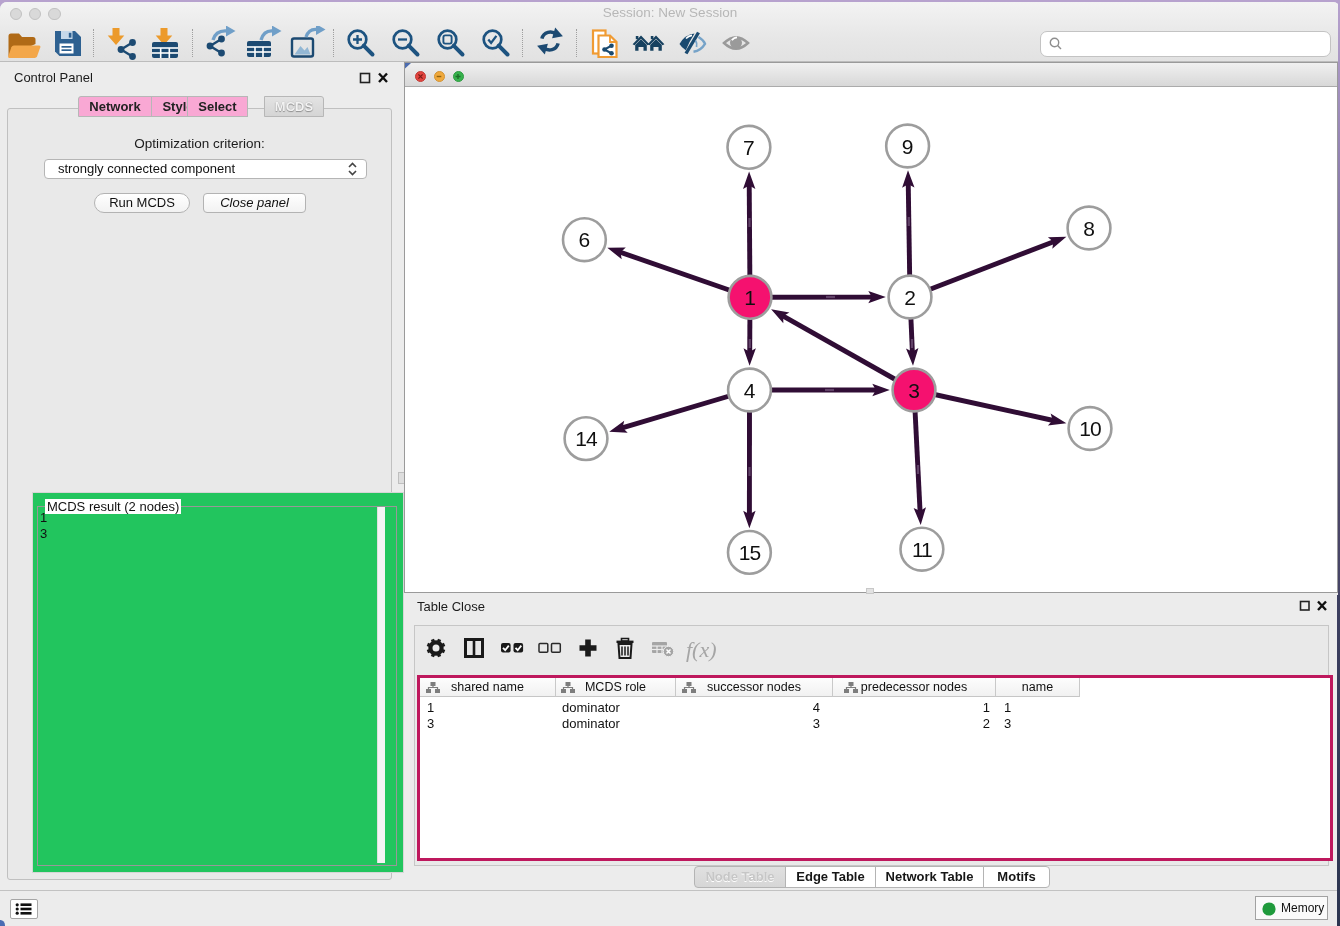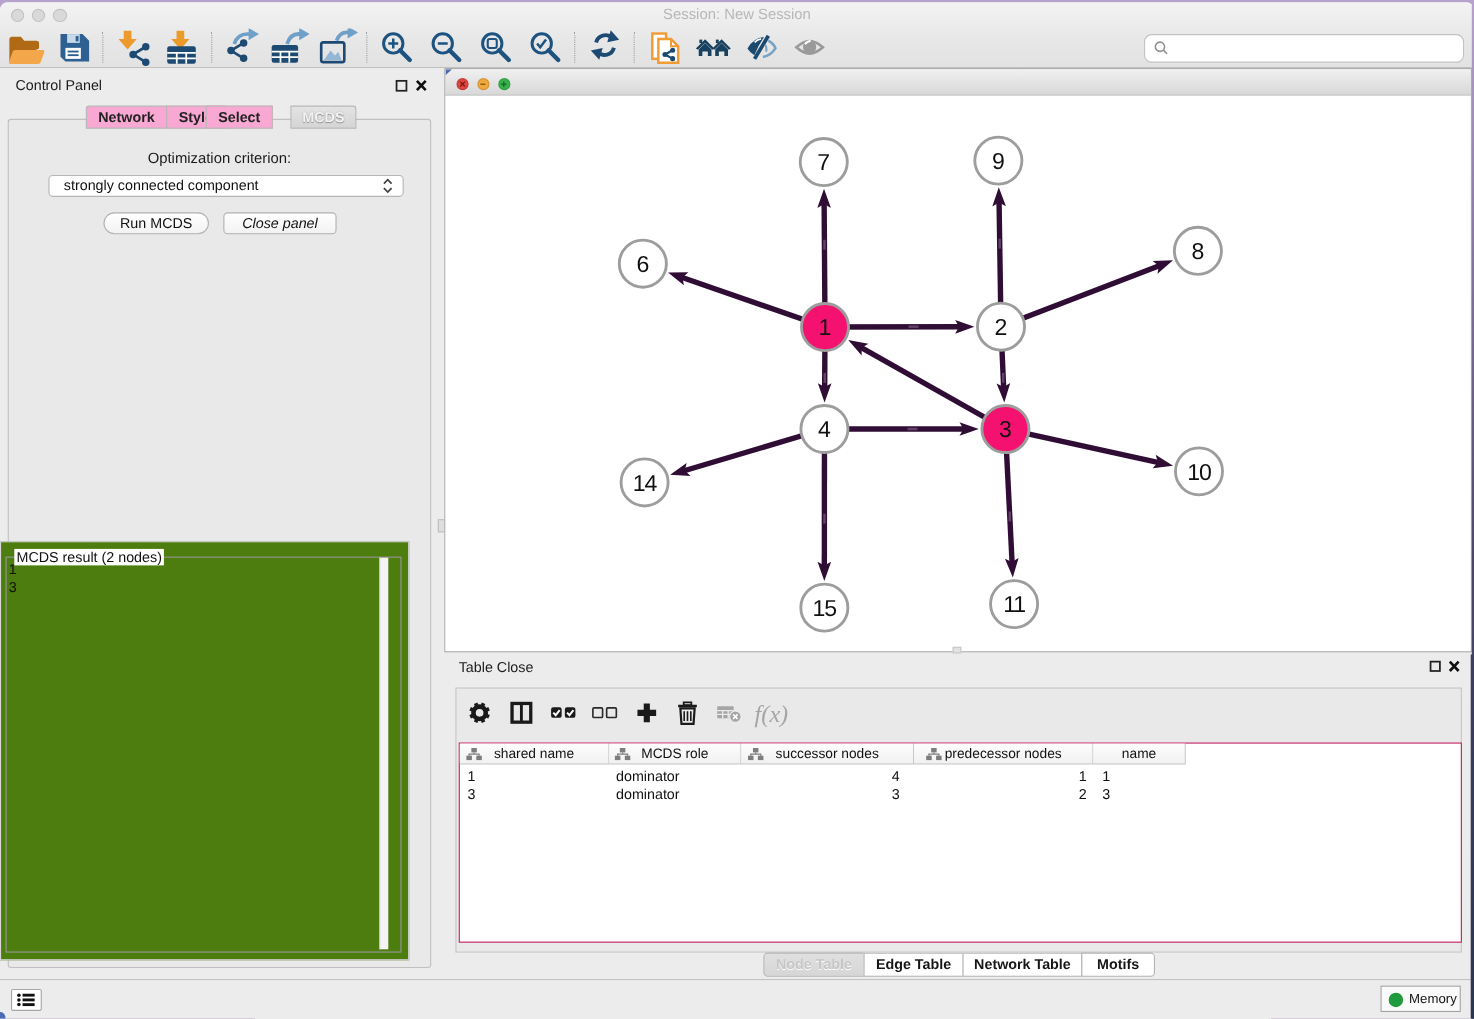--- a/index.html
+++ b/index.html
@@ -23,43 +23,43 @@
 .tab{position:absolute;top:96px;height:19px;background:#f9a8d4;border:1px solid #b7b7b7;
  font-size:13px;font-weight:bold;color:#222;text-align:center;line-height:19px;}
 #optlabel{position:absolute;left:7px;top:136px;width:385px;text-align:center;
  font-size:13.5px;color:#1b1b1b;}
 #combo{position:absolute;left:44px;top:159px;width:308px;height:18px;background:#fff;
  border:1px solid #b5b5b5;border-radius:4px;font-size:13px;color:#111;
  line-height:18px;padding-left:13px;}
 .btn{position:absolute;top:193px;height:18px;background:linear-gradient(#ffffff,#f2f2f2);
  border:1px solid #b3b3b3;border-radius:4px;font-size:13px;color:#111;
  text-align:center;line-height:18px;}
-#resultwhite{position:absolute;left:0;top:492px;width:370px;height:379px;
- background:#4d7c0f;border:1px solid #d6d6d6;}
+#resultwhite{position:absolute;left:32px;top:492px;width:370px;height:379px;
+ background:#22c55e;border:1px solid #d6d6d6;}
 #fieldset{position:absolute;left:4px;top:13px;width:358px;height:358px;
  border:1px solid #989898;}
 #legend{position:absolute;left:7px;top:-8px;background:#fff;padding:0 2px;
  font-size:13px;color:#111;}
 #resitems{position:absolute;left:7px;top:17px;font-size:13px;color:#111;line-height:16px;}
 #resscroll{position:absolute;left:344px;top:14px;width:7px;height:356px;
  background:#f4f4f4;border-left:1px solid #e0e0e0;}
 
 #netwin{position:absolute;left:404px;top:62px;width:932px;height:529px;
  border:1px solid #9a9a9a;background:#fff;}
 #nettitle{position:absolute;left:0;top:0;width:932px;height:23px;
  background:linear-gradient(#f0f0f0,#d8d8d8);border-bottom:1px solid #ababab;}
 #nettext{position:absolute;top:4px;left:0;width:932px;text-align:center;
  font-size:12.5px;font-weight:bold;color:#2a2a2a;}
 .mactl{position:absolute;top:8px;width:11px;height:11px;border-radius:50%;
  box-sizing:border-box;}
 #canvas{position:absolute;left:0;top:24px;width:932px;height:505px;background:#fff;}
 
 #tptitle{position:absolute;left:417px;top:599px;font-size:13px;color:#1b1b1b;}
 #tblarea{position:absolute;left:417px;top:675px;width:910px;height:180px;
- background:#fff;border:1px solid #be185d;}
+ background:#fff;border:3px solid #be185d;}
 .th{position:absolute;top:0;height:18px;border-right:1px solid #c9c9c9;border-bottom:1px solid #c6c6c6;
  background:linear-gradient(#fdfdfd,#f1f1f1);font-size:12.5px;color:#111;
  text-align:center;line-height:19px;}
 .td{position:absolute;font-size:13px;color:#111;height:16px;line-height:16px;}
 .btab{position:absolute;top:866px;height:20px;background:#fff;border:1px solid #b4b4b4;
  font-size:13px;font-weight:bold;color:#161616;text-align:center;line-height:20px;}
 #statusline{position:absolute;left:0;top:890px;width:1340px;height:0;
  border-top:1px solid #c2c2c2;}
 #listbtn{position:absolute;left:10px;top:899px;width:26px;height:18px;background:#fff;
  border:1px solid #a6a6a6;border-radius:2px;}

